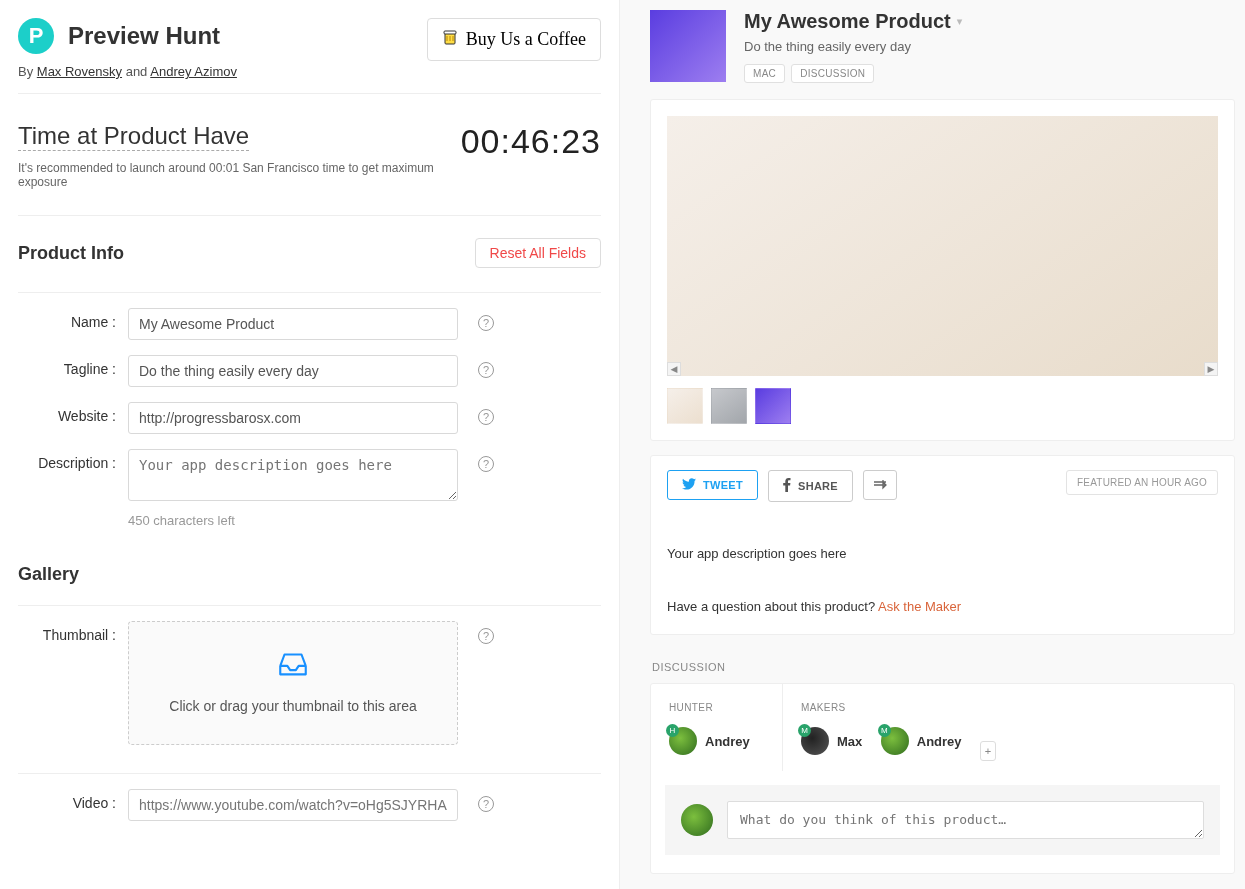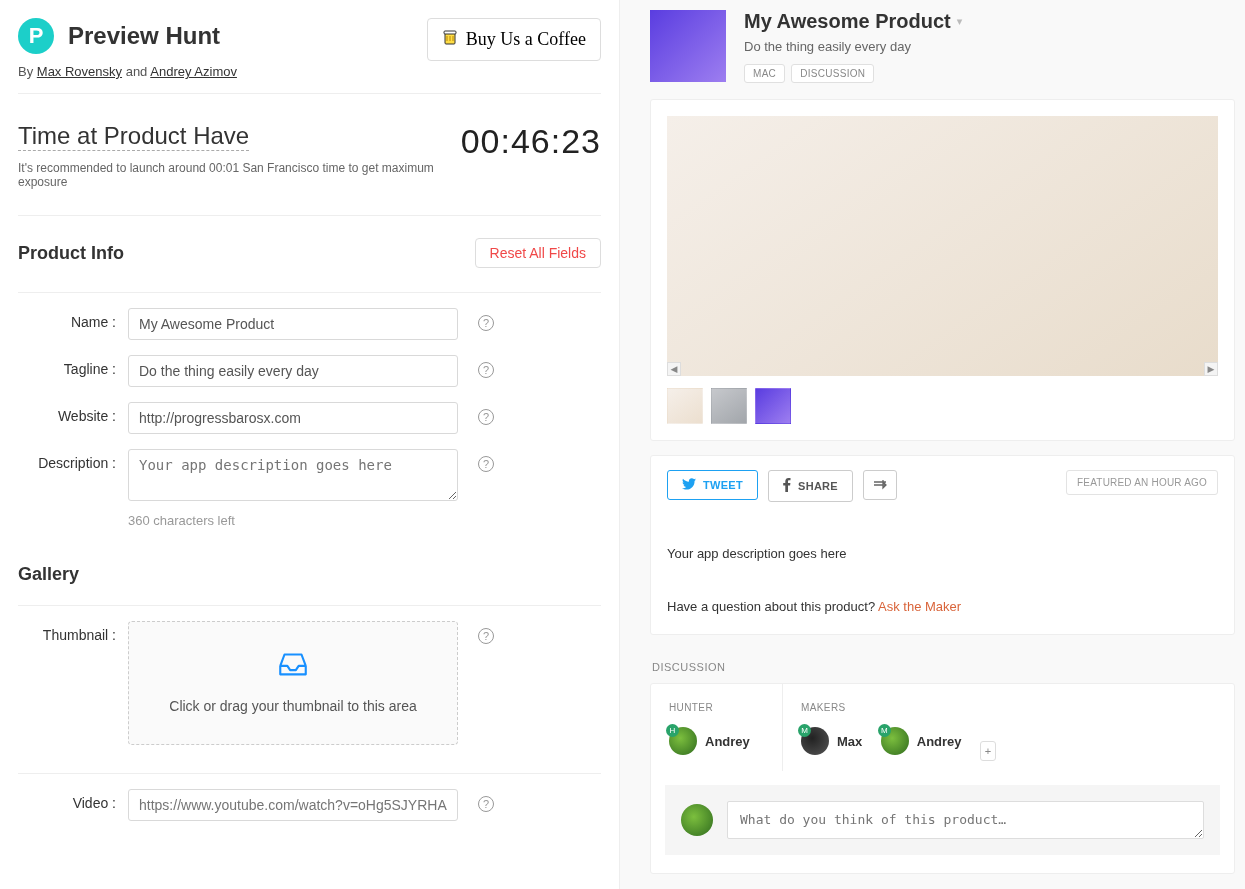--- a/index.html
+++ b/index.html
@@ -161,21 +161,21 @@
       <div class="form-input-wrap">
         <input class="form-input" value="http://progressbarosx.com" style="">
       </div>
       <div class="help-icon">?</div>
     </div>
 
     <div class="form-row">
       <div class="form-label">Description :</div>
       <div class="form-input-wrap">
         <textarea class="form-textarea" placeholder="Your app description goes here" style=""></textarea>
-        <div class="char-left">360 characters left</div>
+        <div class="char-left">450 characters left</div>
       </div>
       <div class="help-icon">?</div>
     </div>
 
     <div class="gallery-head">
       <div class="section-title">Gallery</div>
     </div>
 
     <div class="form-row">
       <div class="form-label">Thumbnail :</div>

